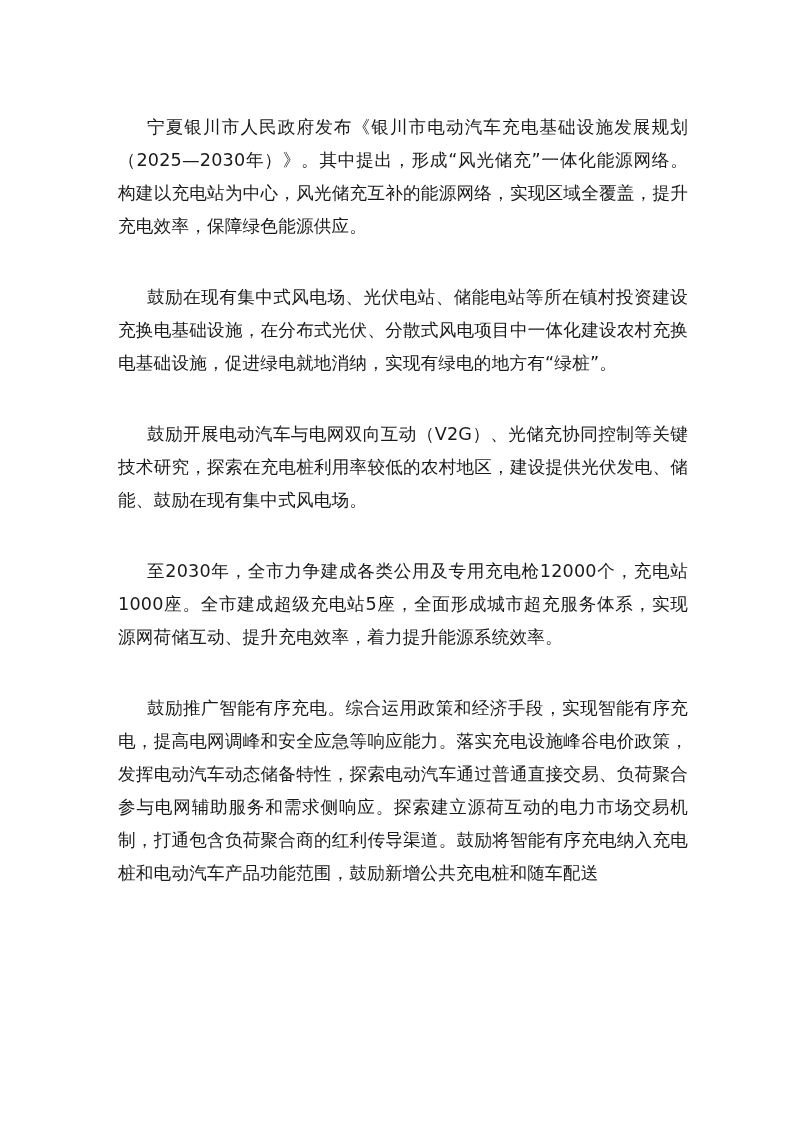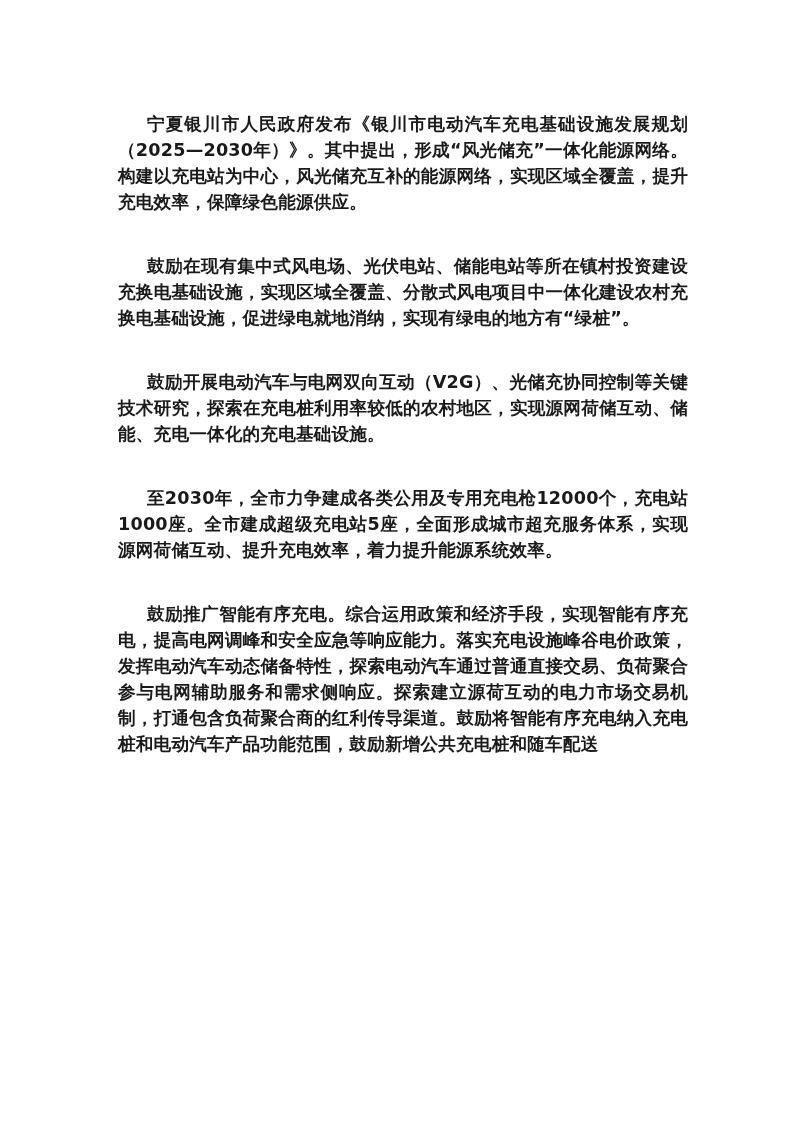--- a/index.html
+++ b/index.html
@@ -14,35 +14,34 @@
       position: relative;
     }
     .page {
       position: absolute;
       left: 118px;
       top: 111px;
       width: 570px;
       color: #1a1a1a;
       font-family: "DejaVu Sans", "Liberation Sans", sans-serif;
       font-size: 17.6px;
-      line-height: 26px;
-      font-weight: bold;
+      line-height: 33px;
     }
     .para {
       margin: 0;
       text-indent: 29px;
       text-align: justify;
       letter-spacing: 0.2px;
     }
     .para + .para {
       margin-top: 38px;
     }
   </style>
 </head>
 <body>
 
 <div class="page">
   <p class="para">宁夏银川市人民政府发布《银川市电动汽车充电基础设施发展规划（2025—2030年）》。其中提出，形成“风光储充”一体化能源网络。构建以充电站为中心，风光储充互补的能源网络，实现区域全覆盖，提升充电效率，保障绿色能源供应。</p>
-  <p class="para">鼓励在现有集中式风电场、光伏电站、储能电站等所在镇村投资建设充换电基础设施，实现区域全覆盖、分散式风电项目中一体化建设农村充换电基础设施，促进绿电就地消纳，实现有绿电的地方有“绿桩”。</p>
-  <p class="para">鼓励开展电动汽车与电网双向互动（V2G）、光储充协同控制等关键技术研究，探索在充电桩利用率较低的农村地区，实现源网荷储互动、储能、充电一体化的充电基础设施。</p>
+  <p class="para">鼓励在现有集中式风电场、光伏电站、储能电站等所在镇村投资建设充换电基础设施，在分布式光伏、分散式风电项目中一体化建设农村充换电基础设施，促进绿电就地消纳，实现有绿电的地方有“绿桩”。</p>
+  <p class="para">鼓励开展电动汽车与电网双向互动（V2G）、光储充协同控制等关键技术研究，探索在充电桩利用率较低的农村地区，建设提供光伏发电、储能、鼓励在现有集中式风电场。</p>
   <p class="para">至2030年，全市力争建成各类公用及专用充电枪12000个，充电站1000座。全市建成超级充电站5座，全面形成城市超充服务体系，实现源网荷储互动、提升充电效率，着力提升能源系统效率。</p>
   <p class="para">鼓励推广智能有序充电。综合运用政策和经济手段，实现智能有序充电，提高电网调峰和安全应急等响应能力。落实充电设施峰谷电价政策，发挥电动汽车动态储备特性，探索电动汽车通过普通直接交易、负荷聚合参与电网辅助服务和需求侧响应。探索建立源荷互动的电力市场交易机制，打通包含负荷聚合商的红利传导渠道。鼓励将智能有序充电纳入充电桩和电动汽车产品功能范围，鼓励新增公共充电桩和随车配送</p>
 </div>
 
 </body></html>

